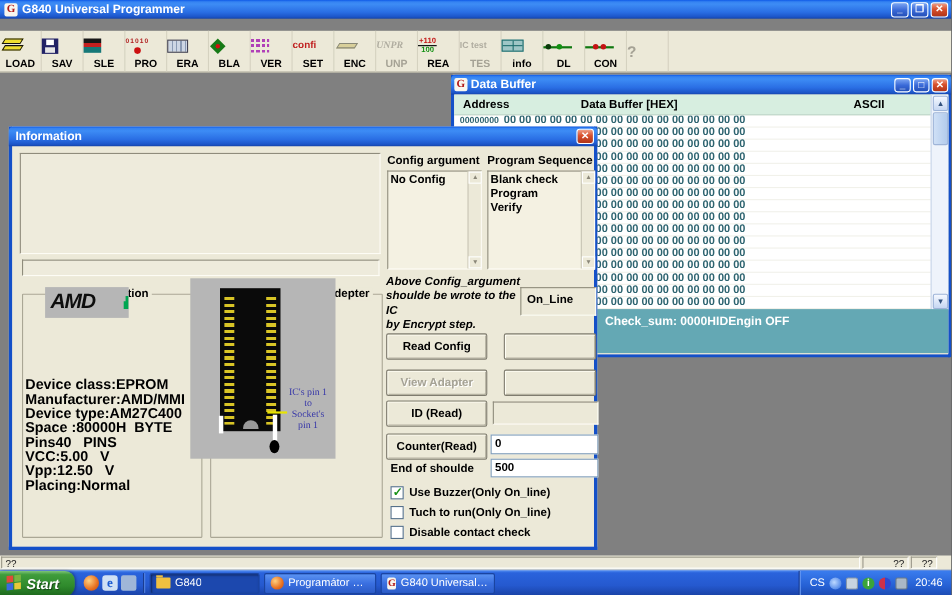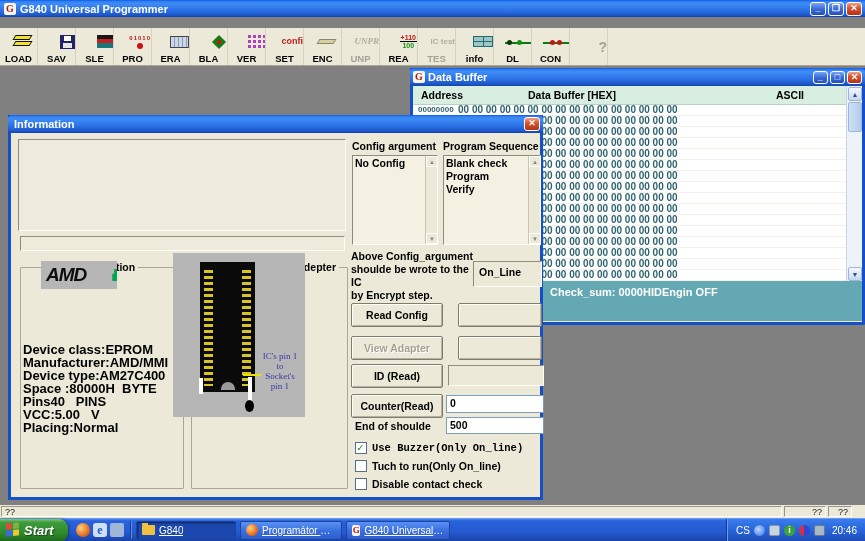--- a/index.html
+++ b/index.html
@@ -25,21 +25,21 @@
   .mainwin .xp-titlebar{height:17px;border-radius:0;padding-left:4px;gap:4px;font-size:11px;}
   .menubar{position:absolute;left:0;top:17px;right:0;height:11px;background:#ece9d8;
     border-bottom:1px solid #d8d4c0;display:flex;align-items:center;font-size:10px;color:#333;}
   .menu-item{padding:0 7px;}
   .toolbar{position:absolute;left:0;top:28px;right:0;height:38px;background:#ece9d8;
     border-bottom:1px solid #a8a595;display:flex;align-items:stretch;}
   .tb-btn{width:38px;display:flex;flex-direction:column;align-items:center;justify-content:flex-end;
     border-right:1px solid #d5d2c0;padding:2px 0 1px 0;position:relative;}
   .tb-label{font-size:9.5px;font-weight:bold;color:#000;line-height:11px;}
   .tb-label.dis{color:#a5a295;}
-  .tb-ico{flex:1;display:flex;flex-direction:column;align-items:flex-end;justify-content:center;width:100%;}
+  .tb-ico{flex:1;display:flex;flex-direction:column;align-items:flex-start;justify-content:center;width:100%;}
   
   .i-load{position:relative;width:26px;height:15px;}
   .i-load i{position:absolute;left:3px;width:17px;height:5px;background:#f0e030;border:1px solid #111;transform:skewX(-32deg);}
   .i-load i:nth-child(1){top:1px;}.i-load i:nth-child(2){top:7px;}
   .i-save{width:15px;height:14px;background:#222266;position:relative;}
   .i-save b{position:absolute;top:1px;left:4px;width:7px;height:5px;background:#fff;}
   .i-save u{position:absolute;bottom:1px;left:3px;width:9px;height:5px;background:#e6e6e6;}
   .i-sle{width:16px;height:13px;background:linear-gradient(#181818 0 4px,#c42020 4px 8px,#167878 8px 13px);}
   .i-pro{display:flex;flex-direction:column;align-items:center;}
   .i-pro .bits{font-size:6px;font-weight:bold;color:#b02020;letter-spacing:1px;line-height:6px;}
@@ -151,21 +151,21 @@
   .listbox{position:absolute;top:40px;height:90px;background:#f4f1e2;border:1px solid;
     border-color:#8f8c7c #fdfcf5 #fdfcf5 #8f8c7c;font-size:10.5px;font-weight:bold;color:#000;}
   .lb1{left:341px;width:86px;}
   .lb2{left:432px;width:98px;}
   .lb-items{position:absolute;left:2px;top:1px;right:13px;line-height:13px;}
   .lb-scroll{position:absolute;right:0;top:0;bottom:0;width:12px;background:#ece9d8;border-left:1px solid #c8c5b5;}
   .lb-scroll .arr{position:absolute;left:0;width:12px;height:11px;font-size:6px;color:#8a8778;
     text-align:center;line-height:11px;background:#ece9d8;border:1px solid #fff;}
   .lb-scroll .up{top:0;}.lb-scroll .dn{bottom:0;}
   .note{position:absolute;left:340px;top:135px;width:126px;font-size:10.5px;font-weight:bold;
-    line-height:13px;color:#000;}
+    line-height:13px;color:#000;font-style:italic;}
   .online-box{position:absolute;left:462px;top:146px;width:69px;height:26px;background:#ece9d8;
     border:1px solid;border-color:#8f8c7c #fdfcf5 #fdfcf5 #8f8c7c;
     font-size:10.5px;font-weight:bold;padding:4px 0 0 5px;}
   .xp-btn{position:absolute;left:340px;width:92px;height:24px;background:#ece9d8;
     border:1px solid #7f7c6f;border-radius:2px;
     box-shadow:inset 1px 1px 0 #fffef4,inset -1px -1px 0 #b5b2a1;
     font-size:10.5px;font-weight:bold;color:#000;text-align:center;line-height:22px;
     font-family:"Liberation Sans",sans-serif;}
   .xp-btn.dis{color:#a5a295;text-shadow:1px 1px 0 #fff;}
   .btn-r1{top:188px;}.btn-r2{top:221px;}.btn-r3{top:249px;}.btn-r4{top:279px;}
@@ -173,21 +173,21 @@
     border:1px solid #7f7c6f;border-radius:2px;
     box-shadow:inset 1px 1px 0 #fffef4,inset -1px -1px 0 #b5b2a1;}
   .sunken-field{position:absolute;left:437px;top:250px;width:96px;height:21px;background:#ece9d8;
     border:1px solid;border-color:#8f8c7c #fdfcf5 #fdfcf5 #8f8c7c;}
   .text-input{position:absolute;left:435px;width:98px;height:18px;background:#fff;
     border:1px solid #7f9db9;font-size:10.5px;font-weight:bold;color:#000;padding:1px 0 0 3px;}
   .inp-counter{top:280px;}
   .inp-end{top:302px;height:17px;}
   .lbl-end{left:344px;top:305px;}
   .check-row{position:absolute;left:344px;height:13px;display:flex;align-items:center;gap:5px;}
-  .ck1{top:326px;font-family:Liberation Mono, monospace;}.ck2{top:344px;}.ck3{top:362px;}
+  .ck1{top:326px;}.ck2{top:344px;}.ck3{top:362px;}
   .xp-check{width:12px;height:12px;background:#fff;border:1px solid #55708a;position:relative;flex:none;}
   .xp-check.checked::after{content:"\2713";position:absolute;left:1px;top:-2px;
     font-size:11px;font-weight:bold;color:#179117;}
   .check-label{font-size:10.5px;font-weight:bold;color:#000;white-space:nowrap;}
 
   
   .taskbar{position:absolute;left:0;top:518px;width:865px;height:23px;z-index:20;
     background:linear-gradient(180deg,#4a86ee 0%,#2a63dc 8%,#2559cf 60%,#1a43a8 100%);
     border-top:1px solid #6a9cf4;display:flex;align-items:center;}
   .start-btn{position:relative;width:68px;height:23px;border-radius:0 9px 9px 0;
@@ -206,21 +206,21 @@
   .ql-ie{background:#cfe0f4;color:#1a5ad0;font-size:12px;font-weight:bold;line-height:14px;
     text-align:center;border-radius:3px;font-family:"Liberation Serif",serif;}
   .ql-dsk{background:#9fb6d8;border-radius:2px;border:1px solid #descr;}
   .tb-sep{width:1px;height:18px;background:#1a3c90;margin:0 5px 0 6px;box-shadow:1px 0 0 #5a8ae8;}
   .task-btn{height:19px;border-radius:2px;display:flex;align-items:center;gap:4px;
     padding:0 5px;margin-right:4px;color:#fff;font-size:10px;white-space:nowrap;overflow:hidden;
     background:linear-gradient(180deg,#5b93f2 0%,#3a6fe0 50%,#2c5cc8 100%);
     border:1px solid #1a44a0;}
   .task-btn.pressed{background:#1c48ae;box-shadow:inset 1px 1px 2px rgba(0,0,0,.5);}
   .t1{width:100px;}.t2{width:102px;}.t3{width:104px;}
-  .task-lbl{overflow:hidden;text-overflow:ellipsis;text-decoration:underline;}
+  .task-lbl{overflow:hidden;text-overflow:ellipsis;}
   .folder-ico{width:13px;height:10px;background:#f0c040;border-radius:1px;position:relative;flex:none;}
   .folder-ico::before{content:"";position:absolute;top:-2px;left:0;width:6px;height:2px;background:#f0c040;}
   .ff-ico{width:12px;height:12px;border-radius:50%;flex:none;
     background:radial-gradient(circle at 35% 35%,#ffd080,#e87020 60%,#b84a10);}
   .tray{margin-left:auto;height:23px;display:flex;align-items:center;gap:4px;padding:0 8px 0 8px;
     background:linear-gradient(180deg,#3a7cee 0%,#2560d4 60%,#1c4ab0 100%);
     border-left:1px solid #6a9cf4;box-shadow:-1px 0 0 #16388c;}
   .tray-lang{color:#fff;font-size:10px;}
   .tray-ico{width:11px;height:11px;border-radius:2px;}
   .ti1{border-radius:50%;background:radial-gradient(circle at 40% 40%,#bcd8ff,#2a6ae0);}
@@ -510,20 +510,21 @@
       <span class="amd-arrow"></span>
     </div>
 
     <div class="ic-lines">
       <div>Device class:EPROM</div>
       <div>Manufacturer:AMD/MMI</div>
       <div>Device type:AM27C400</div>
       <div>Space :80000H  BYTE</div>
       <div>Pins40   PINS</div>
       <div>VCC:5.00   V</div>
+      <div>Vpp:12.50   V</div>
       <div>Placing:Normal</div>
     </div>
 
     <div class="adapter">
       <div class="socket">
         <div class="pins pl"></div>
         <div class="pins pr"></div>
         <div class="notch"></div>
       </div>
       <div class="pin1-bar bar-l"></div>

